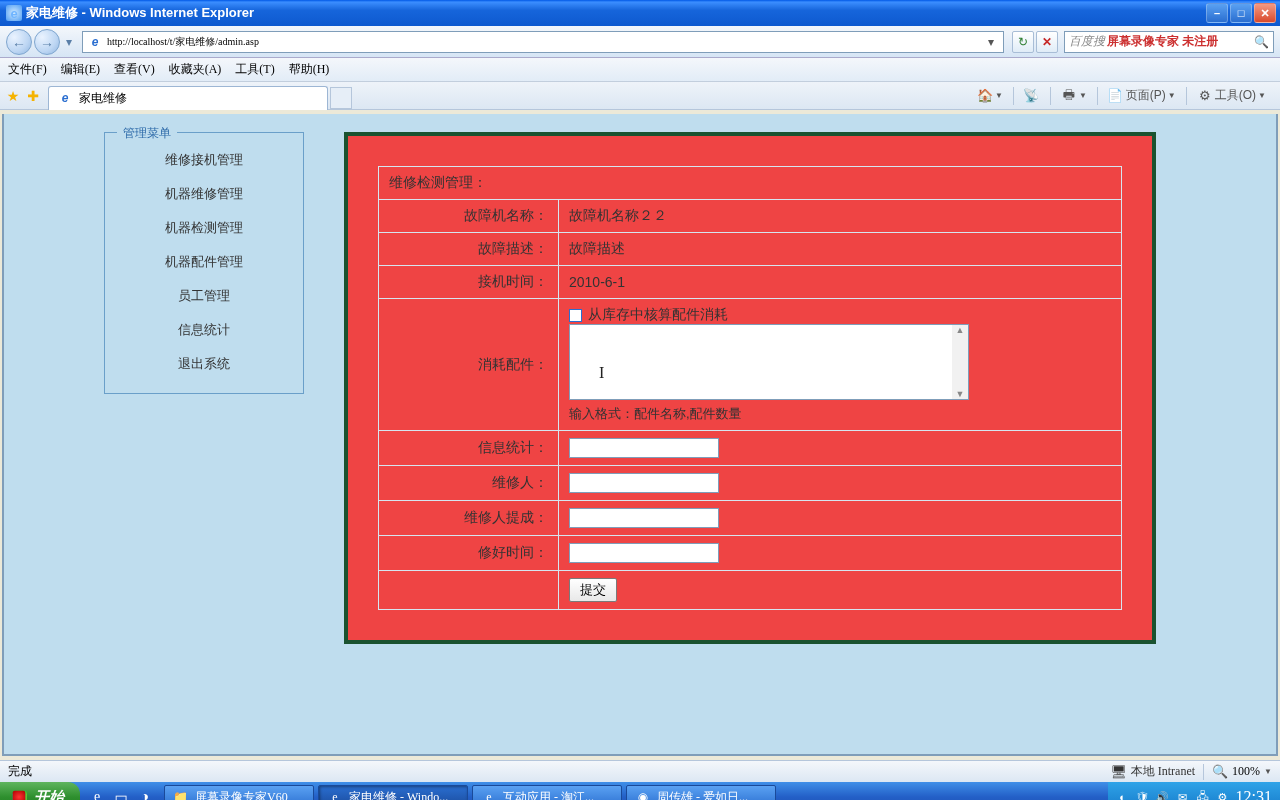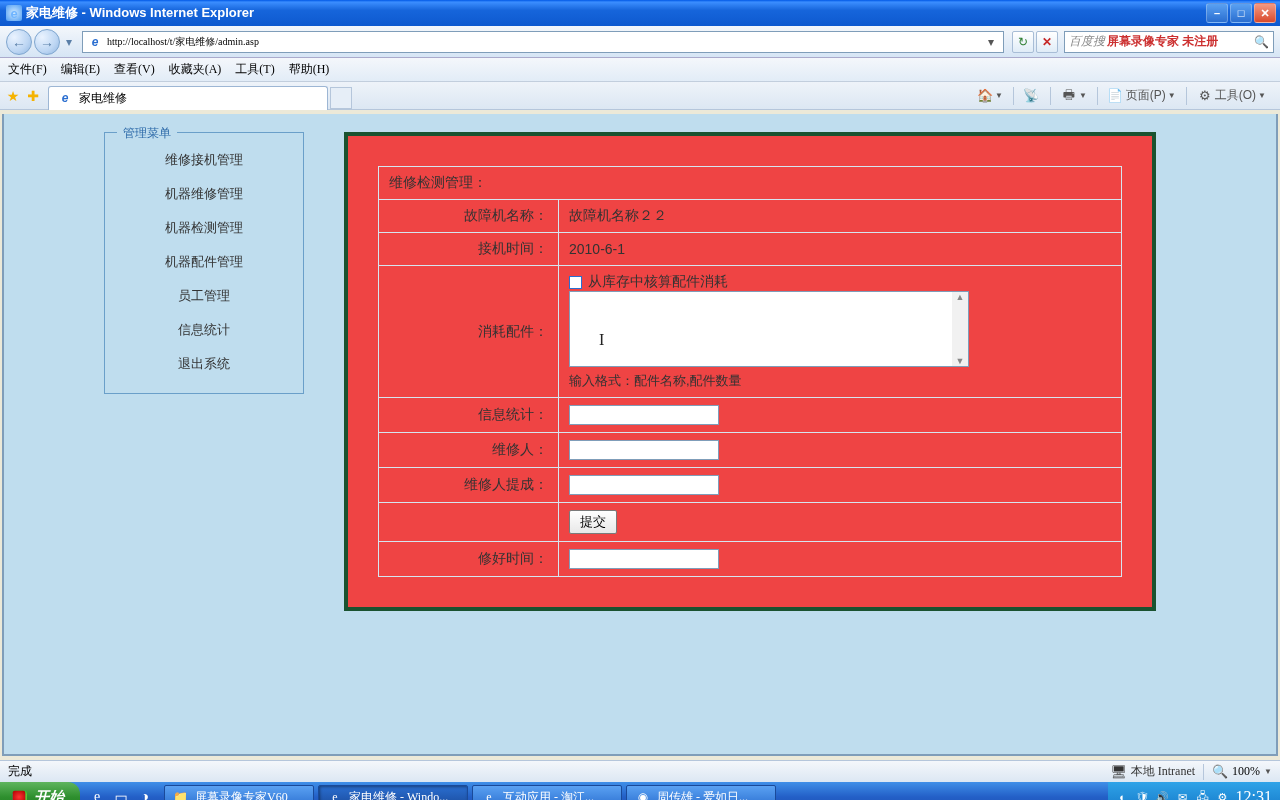--- a/index.html
+++ b/index.html
@@ -197,20 +197,24 @@
       <table class="form-table">
         <tbody>
             <tr class="form-title-row">
               <td colspan="2">维修检测管理：</td>
             </tr>
         <tr>
           <td class="label-td">故障机名称：</td>
           <td>故障机名称２２</td>
         </tr>
         <tr>
+          <td class="label-td">故障描述：</td>
+          <td>故障描述</td>
+        </tr>
+        <tr>
           <td class="label-td">接机时间：</td>
           <td>2010-6-1</td>
         </tr>
         <tr>
           <td class="label-td">消耗配件：</td>
           <td>
             <label><span class="chk"></span><span>从库存中核算配件消耗</span></label>
             <div class="ta-wrap">
               <textarea class="ta" value="" style=""></textarea>
               <div class="ta-scroll">
@@ -228,26 +232,26 @@
         </tr>
         <tr>
           <td class="label-td">维修人：</td>
           <td><input class="inp" value="" style=""></td>
         </tr>
         <tr>
           <td class="label-td">维修人提成：</td>
           <td><input class="inp" value="" style=""></td>
         </tr>
         <tr>
+          <td class="label-td">修好时间：</td>
+          <td><input class="inp" value="" style=""></td>
+        </tr>
+        <tr>
           <td class="label-td"></td>
           <td><button class="btn">提交</button></td>
-        </tr>
-        <tr>
-          <td class="label-td">修好时间：</td>
-          <td><input class="inp" value="" style=""></td>
         </tr>
       </tbody>
         </table>
     </div>
   </div>
 </div>
 
 <div class="statusbar">
   <span>完成</span>
   <span class="spacer"></span>

